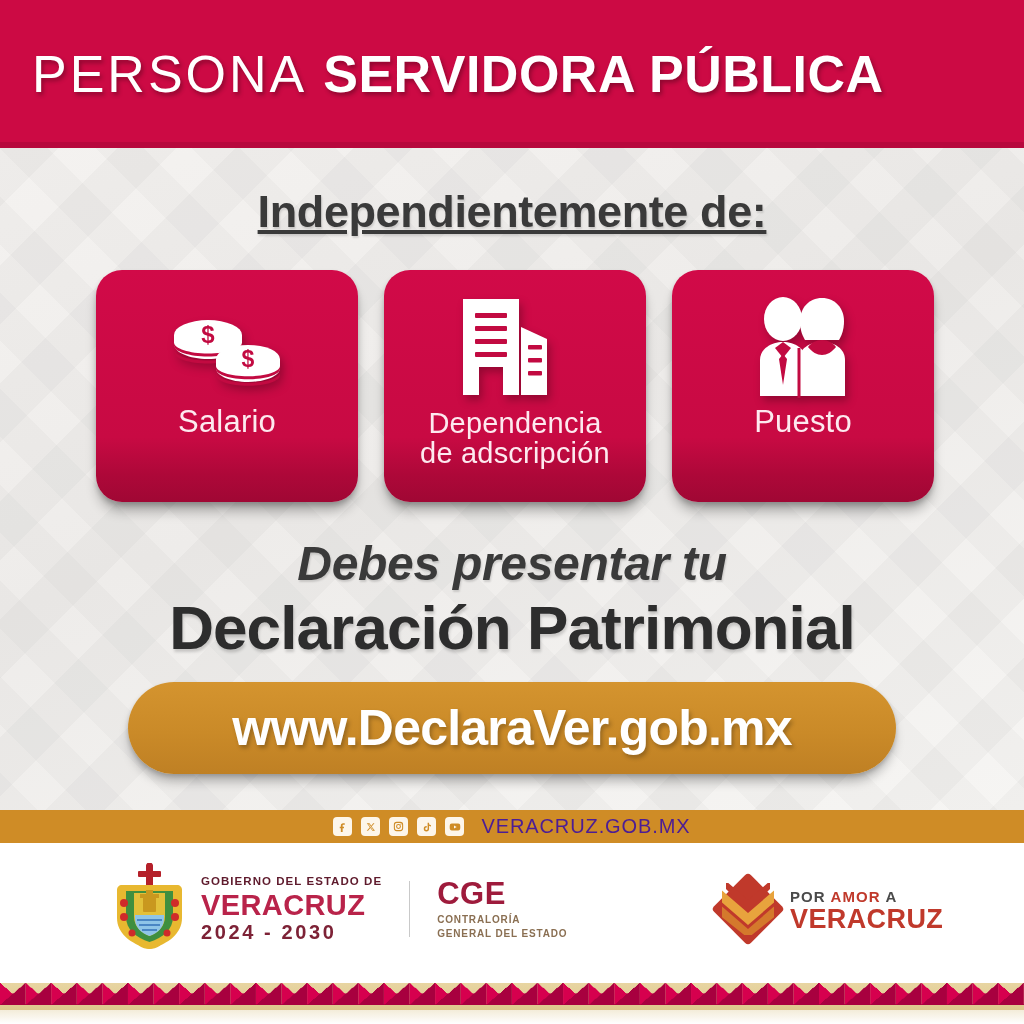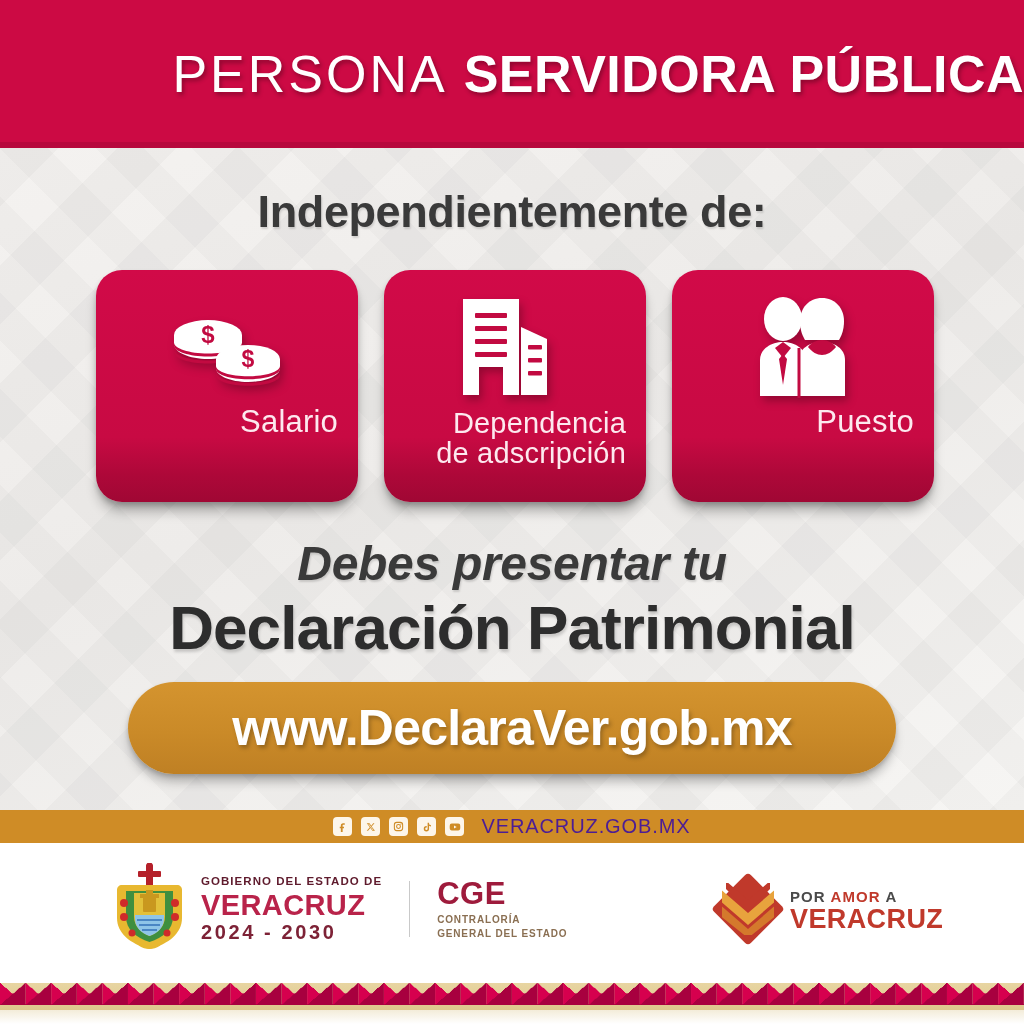--- a/index.html
+++ b/index.html
@@ -22,22 +22,23 @@
   }
 
   
   .header-banner {
     position: absolute;
     left: 0; top: 0;
     width: 1024px; height: 148px;
     background: #cc0a44;
     display: flex;
     align-items: center;
-    justify-content: flex-end;
+    justify-content: flex-start;
     overflow: hidden;
+    padding-left: 32px;
   }
   .header-banner::after {
     content: "";
     position: absolute;
     left: 0; bottom: 0; width: 100%; height: 6px;
     background: rgba(0,0,0,0.10);
   }
   .header-title {
     font-size: 52px;
     letter-spacing: 1.5px;
@@ -64,20 +65,21 @@
   .subheading {
     position: absolute;
     left: 0; top: 38px;
     width: 1024px;
     text-align: center;
     font-size: 45px;
     font-weight: 700;
     color: #3a3a3a;
     letter-spacing: -0.4px;
     text-shadow: 1px 2px 2px rgba(0,0,0,0.13);
+    text-decoration: underline;
   }
 
   
   .cards-row {
     position: absolute;
     left: 96px; top: 122px;
     width: 838px;
     display: flex;
     justify-content: space-between;
   }
@@ -98,21 +100,21 @@
     align-items: center;
     justify-content: center;
     padding-top: 18px;
   }
   .card-icon svg {
     filter: drop-shadow(3px 5px 4px rgba(0,0,0,0.27));
   }
   .card-label {
     flex: 1;
     width: 100%;
-    text-align: right;
+    text-align: center;
     font-size: 31px;
     font-weight: 400;
     color: #fde9ef;
     line-height: 1.04;
     padding: 0 20px;
     letter-spacing: 0.2px;
   }
   .card-label.two-line { font-size: 29px; padding-top: 2px; }
 
   

